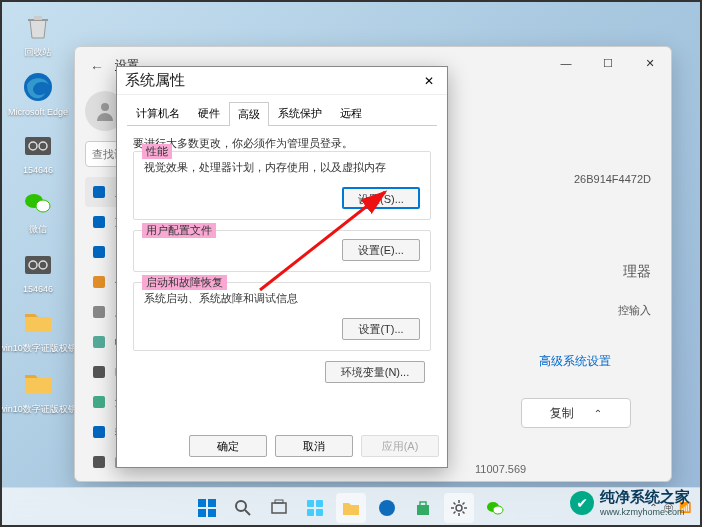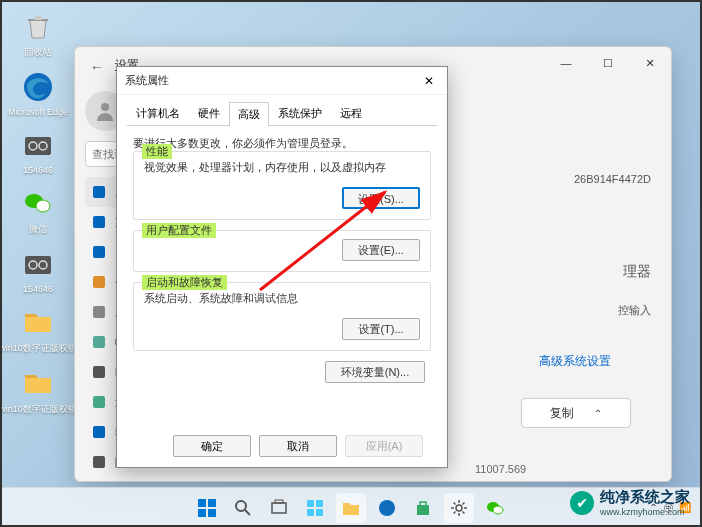--- a/index.html
+++ b/index.html
@@ -36,36 +36,36 @@
   .proc-label { position: absolute; right: 20px; top: 180px; font-size: 14px; color: #555; }
   .touch-label { position: absolute; right: 20px; top: 220px; font-size: 11px; color: #555; }
   .adv-link { position: absolute; right: 60px; top: 270px; font-size: 12px; color: #0066cc; }
   .copy-btn { position: absolute; right: 40px; top: 315px; width: 110px; height: 30px; border: 1px solid #ccc; border-radius: 4px; background: #fff; display: flex; align-items: center; justify-content: center; font-size: 12px; }
   .copy-btn .chev { margin-left: 20px; font-size: 10px; }
   .build-num { position: absolute; left: 240px; bottom: 6px; font-size: 11px; color: #666; }
   
   
   .sysprops-window { position: absolute; left: 116px; top: 66px; width: 332px; height: 402px; background: #fff; border: 1px solid #888; box-shadow: 0 6px 20px rgba(0,0,0,0.3); }
   .sysprops-titlebar { height: 28px; display: flex; align-items: center; padding: 0 8px; border-bottom: 1px solid #eee; }
-  .sysprops-titlebar .title { font-size: 11px; color: #222; }
+  .sysprops-titlebar .title { font-size: 15px; color: #222; }
   .sysprops-titlebar .close { position: absolute; right: 4px; top: 4px; width: 28px; height: 20px; display: flex; align-items: center; justify-content: center; font-size: 12px; }
   .sysprops-body { padding: 6px 10px 0 10px; }
   .tabs { display: flex; border-bottom: 1px solid #ccc; font-size: 11px; }
   .tab { padding: 4px 8px; border: 1px solid transparent; border-bottom: none; cursor: pointer; }
   .tab.active { border-color: #ccc; background: #fff; position: relative; top: 1px; }
   .tab-content { padding: 10px 6px; font-size: 11px; color: #333; }
   .admin-note { margin-bottom: 0; }
   .group { border: 1px solid #ddd; border-radius: 2px; padding: 8px 10px 10px 10px; margin-bottom: 10px; position: relative; }
-  .group-title { position: absolute; top: -8px; left: 8px; background: #bef264; padding: 0 4px; font-size: 11px; }
+  .group-title { position: absolute; top: -8px; left: 8px; background: #f9a8d4; padding: 0 4px; font-size: 11px; }
   .group-desc { font-size: 11px; color: #333; margin-bottom: 12px; }
   .group-btn-row { text-align: right; }
   .btn { display: inline-block; min-width: 78px; height: 22px; border: 1px solid #aaa; background: #f5f5f5; font-size: 11px; line-height: 20px; text-align: center; border-radius: 2px; cursor: pointer; }
   .btn.highlight { border: 2px solid #0078d4; }
   .env-row { text-align: right; margin-top: 4px; padding-right: 6px; }
-  .dialog-footer { position: absolute; bottom: 10px; right: 24px; display: flex; gap: 8px; padding-left: 47px; }
+  .dialog-footer { position: absolute; bottom: 10px; right: 8px; display: flex; gap: 8px; padding-left: 47px; }
   
   
   .red-arrow { position: absolute; left: 220px; top: 180px; pointer-events: none; z-index: 500; }
   
   
   .taskbar { position: absolute; left: 0; bottom: 0; width: 100%; height: 40px; background: rgba(240,244,248,0.85); backdrop-filter: blur(8px); display: flex; align-items: center; justify-content: center; gap: 6px; border-top: 1px solid rgba(0,0,0,0.08); }
   .taskbar .tb-icon { width: 30px; height: 30px; border-radius: 4px; display: flex; align-items: center; justify-content: center; cursor: pointer; }
   .taskbar .tb-icon.active { background: rgba(255,255,255,0.6); }
   .tb-tray { position: absolute; right: 10px; display: flex; align-items: center; gap: 6px; font-size: 10px; color: #333; }
   

